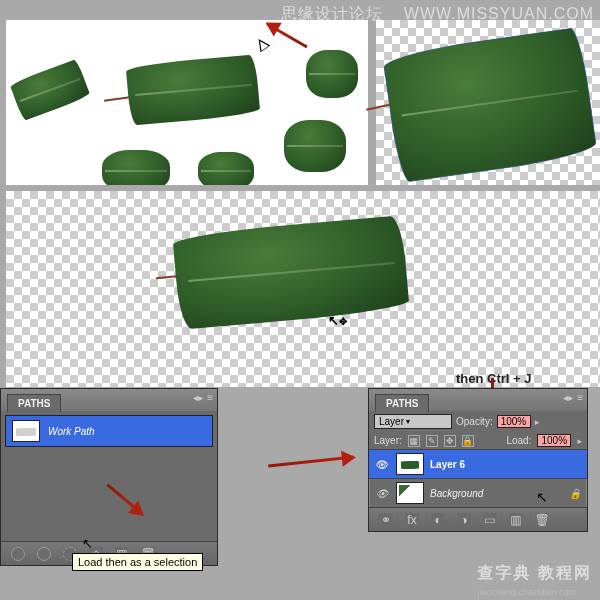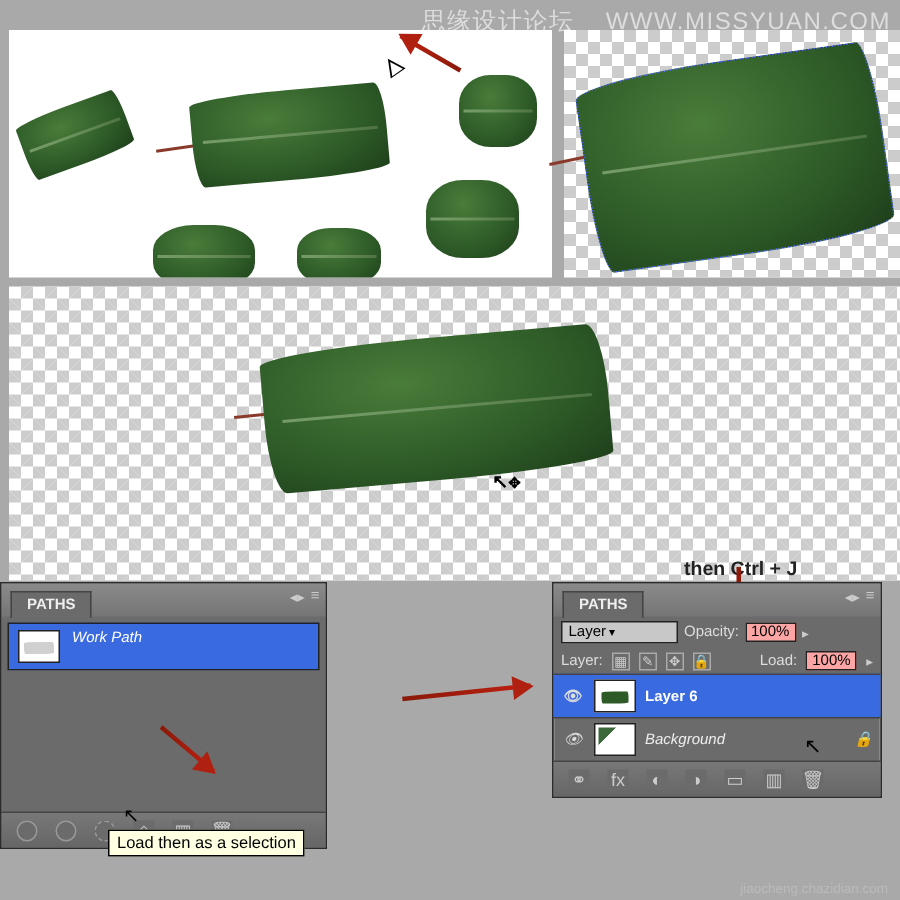--- a/index.html
+++ b/index.html
@@ -35,21 +35,21 @@
 .red-arrow.a2{left:102px;top:498px;width:46px;transform:rotate(40deg)}
 .red-arrow.a3{left:268px;top:460px;width:86px;transform:rotate(-6deg)}
 .red-arrow-v{position:absolute;width:3px;background:linear-gradient(#8a1a0a,#c02010)}
 .red-arrow-v::after{content:"";position:absolute;left:-6px;bottom:-2px;width:0;height:0;border-left:8px solid transparent;border-right:8px solid transparent;border-top:14px solid #b02010}
 .red-arrow-v.a4{left:491px;top:378px;height:110px}
 .panel{position:absolute;background:#6b6b6b;border:1px solid #2b2b2b;box-shadow:0 0 0 1px #888 inset}
 .panel-head{height:22px;background:linear-gradient(#8a8a8a,#757575);display:flex;align-items:flex-end;padding:0 6px;position:relative}
 .panel-tab{background:#6b6b6b;color:#eee;font-size:10px;font-weight:bold;padding:3px 10px;border:1px solid #444;border-bottom:none;position:relative;top:1px}
 .panel-head-icons{position:absolute;right:4px;top:3px;font-size:10px;color:#ccc;display:flex;gap:4px}
 .panel-body{background:#6b6b6b;padding:4px}
-.path-row{background:#3a6ae0;color:#fff;font-size:10px;font-style:italic;padding:4px 6px;display:flex;align-items:flex-start;gap:8px;border:1px solid #222}
+.path-row{background:#3a6ae0;color:#fff;font-size:10px;font-style:italic;padding:4px 6px;display:flex;align-items:center;gap:8px;border:1px solid #222}
 .path-thumb{width:28px;height:22px;background:#fff;border:1px solid #222;position:relative}
 .path-thumb::after{content:"";position:absolute;left:3px;top:7px;width:20px;height:8px;background:#d0d0d0;border-radius:50% 5% 50% 5%/10% 50% 10% 50%}
 .path-blank{height:90px;background:#6b6b6b}
 .panel-foot{height:24px;background:linear-gradient(#787878,#666);display:flex;align-items:center;gap:12px;padding:0 10px;border-top:1px solid #444}
 .foot-icon{width:14px;height:14px;border:1px solid #999;border-radius:50%;background:#6b6b6b}
 .foot-icon.x{border-radius:0;border:none;font-size:12px;color:#ccc;display:flex;align-items:center;justify-content:center}
 .tooltip{position:absolute;background:#ffffe1;border:1px solid #000;font-size:11px;padding:2px 5px;color:#000}
 .layers-panel{left:368px;top:388px;width:220px}
 .layers-controls{display:flex;align-items:center;gap:4px;padding:3px 5px;font-size:10px;color:#ddd;background:#6b6b6b}
 .combo{background:#c8c8c8;border:1px solid #222;padding:1px 4px;font-size:10px;color:#000;display:flex;align-items:center;gap:2px}
@@ -175,15 +175,15 @@
     <div class="foot-icon x">◐</div>
     <div class="foot-icon x">◑</div>
     <div class="foot-icon x">▭</div>
     <div class="foot-icon x">▥</div>
     <div class="foot-icon x">🗑</div>
   </div>
 </div>
 <div class="hand-cursor">↖</div>
 
 <div class="watermark-bot">
-  <br>
+  <span class="big">查字典 教程网</span><br>
   <span class="small">jiaocheng.chazidian.com</span>
 </div>
 
 </body></html>

